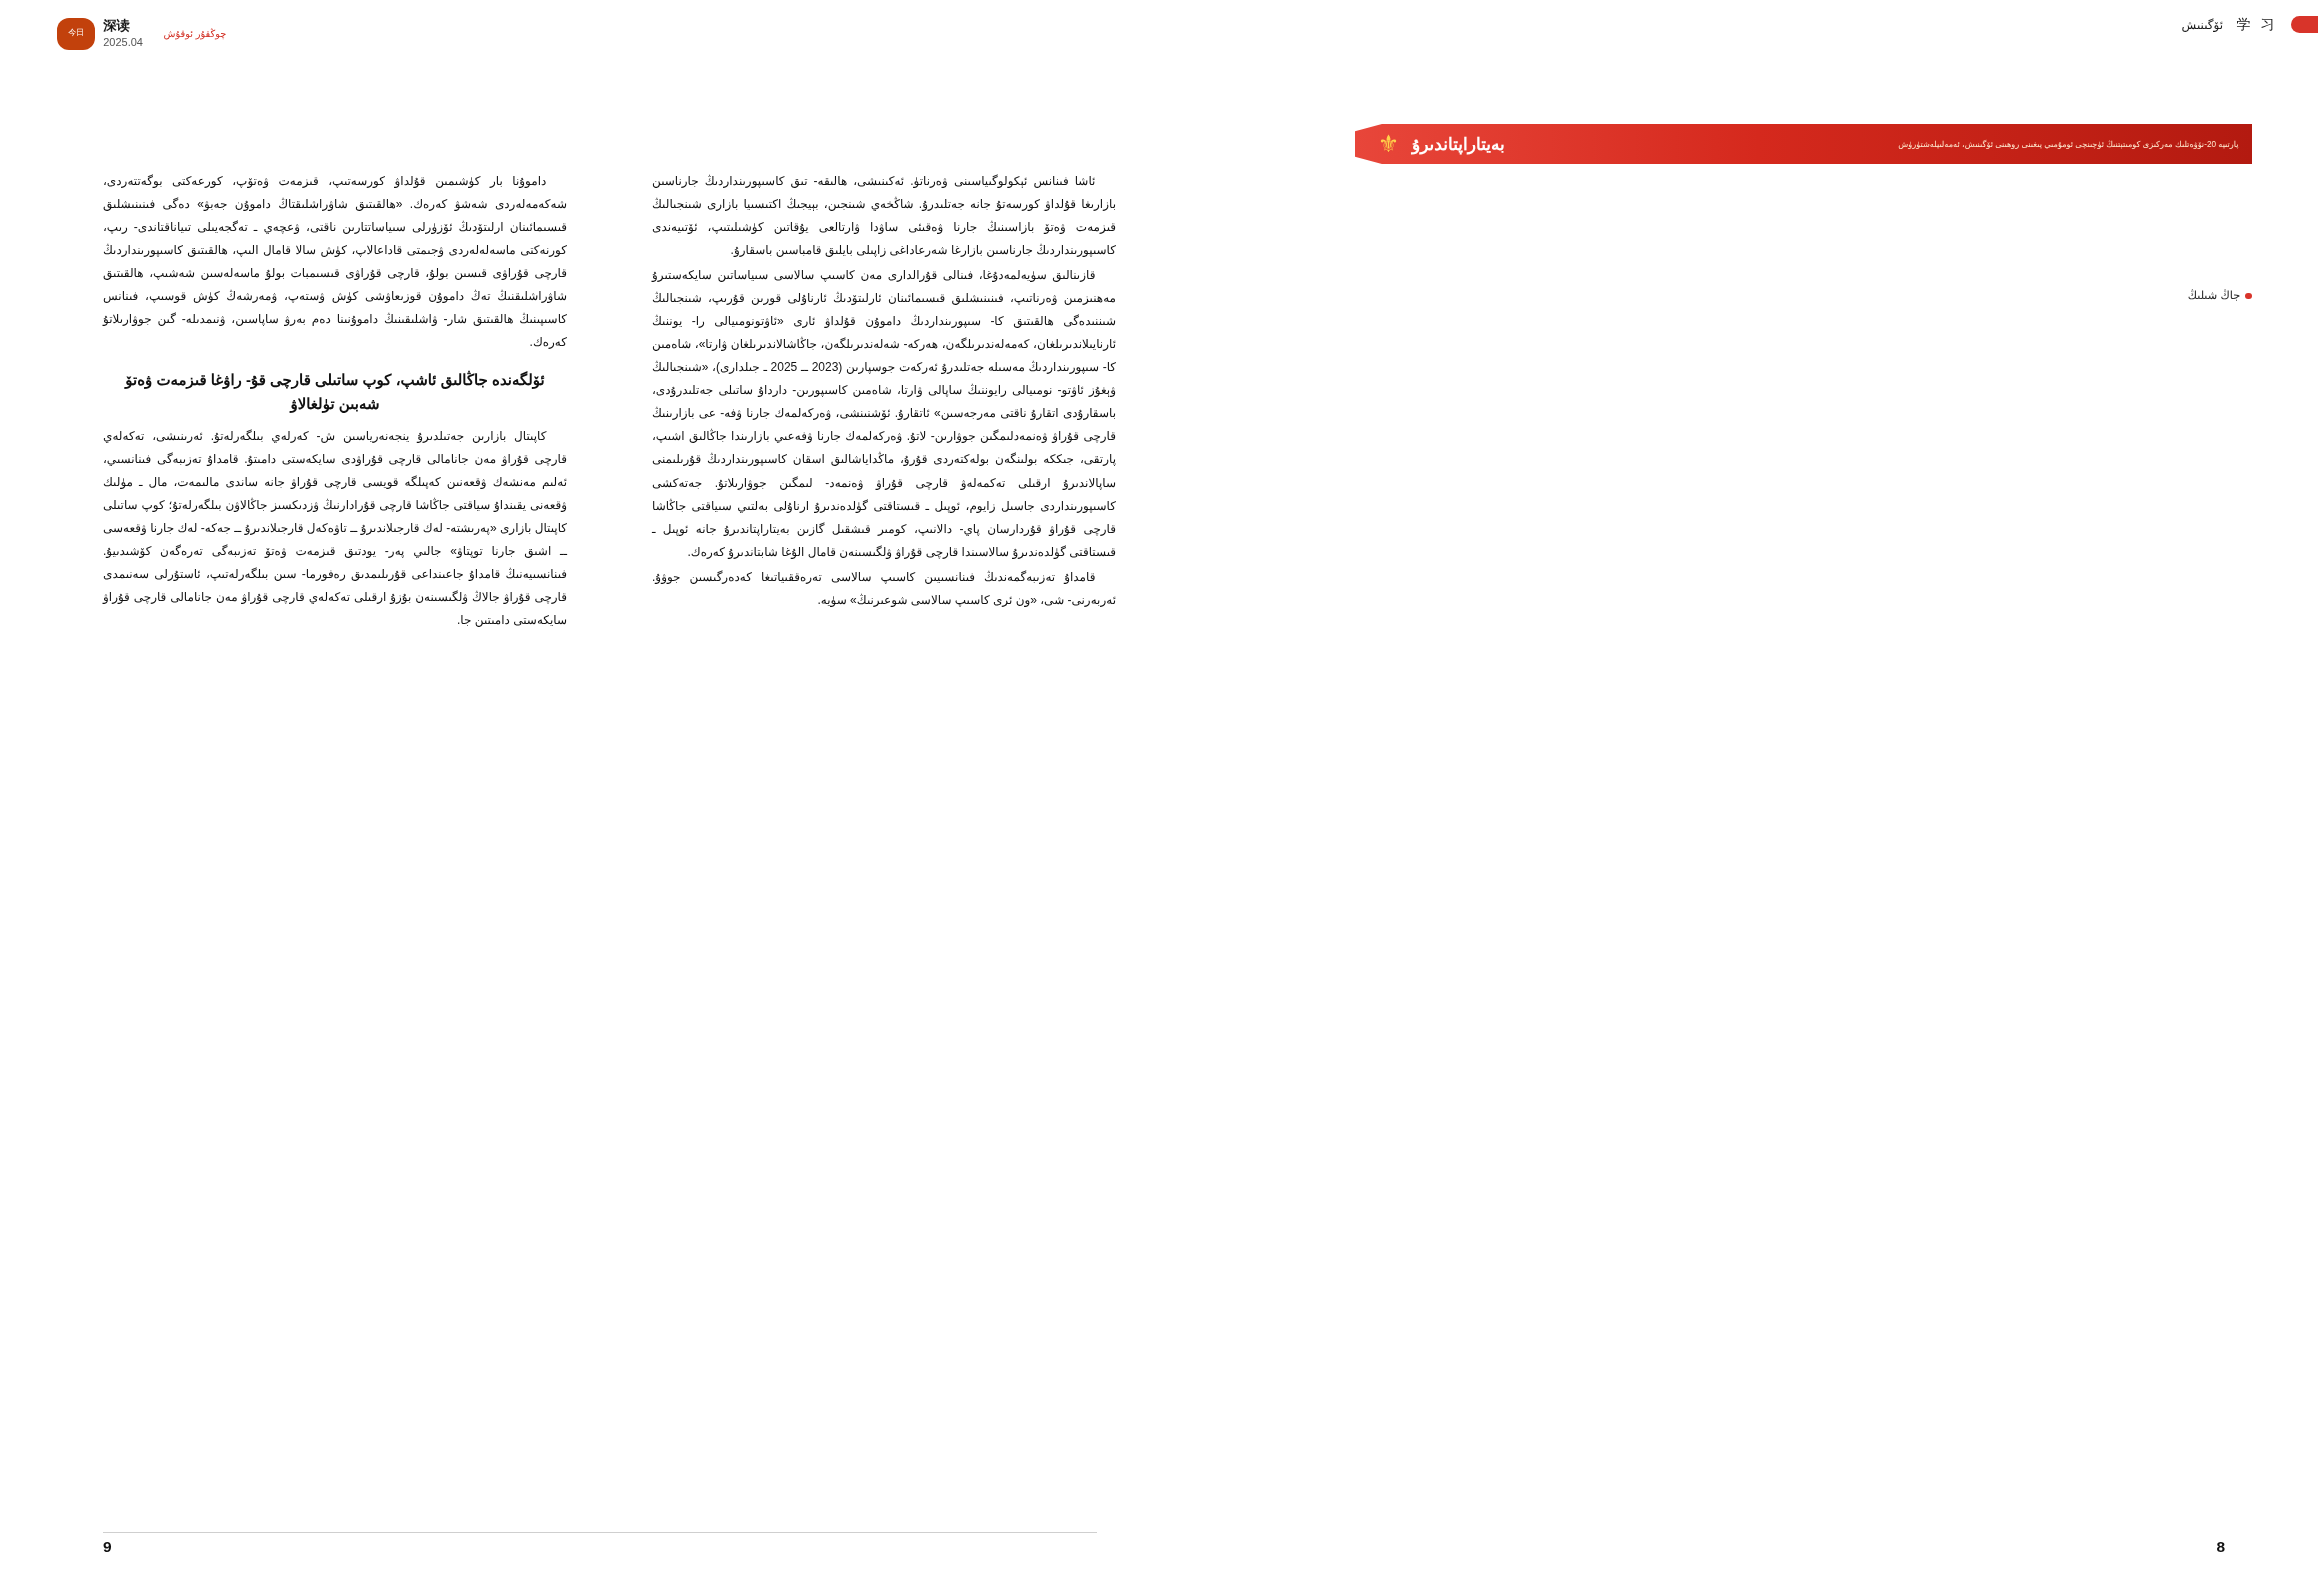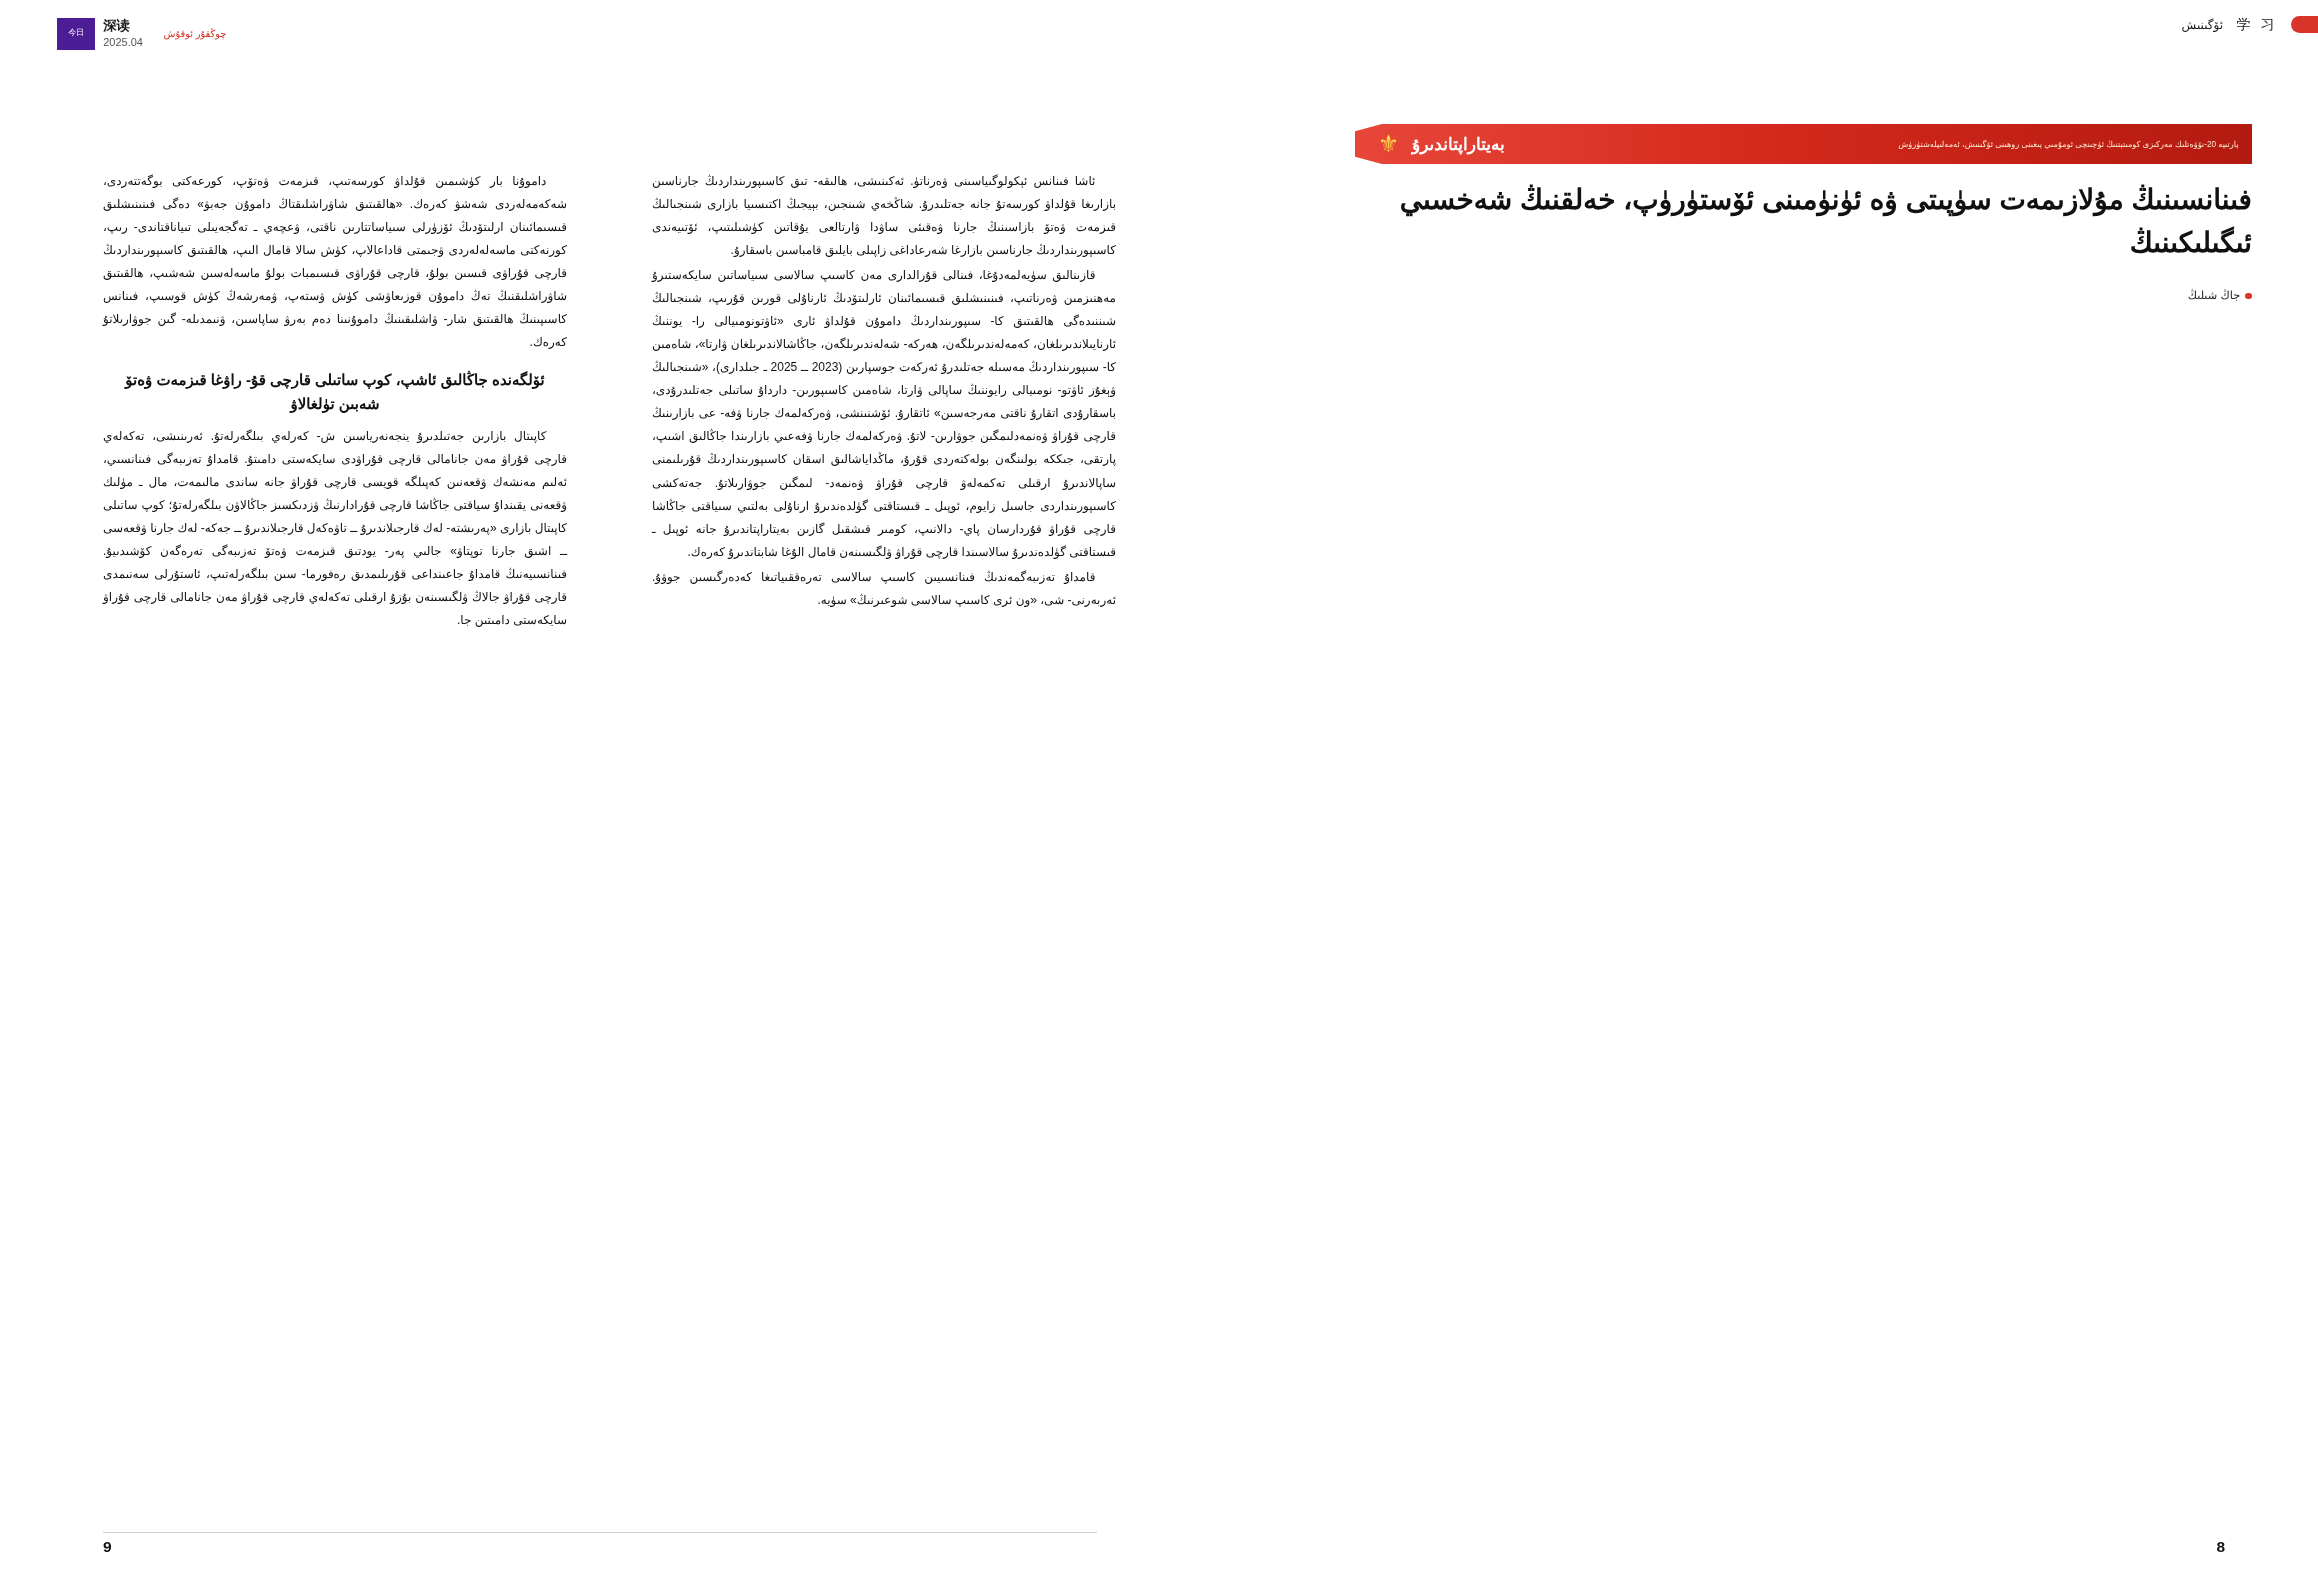--- a/index.html
+++ b/index.html
@@ -45,31 +45,32 @@
     position: absolute;
     top: 17.5px;
     left: 57px;
     display: flex;
     align-items: center;
     gap: 8.2px;
   }
   .mast-logo {
     width: 38px;
     height: 32px;
-    background: #4c1d95;
+    background: #c2410c;
     color: #ffffff;
     font-size: 8.2px;
     line-height: 1.05;
     display: flex;
     align-items: center;
     justify-content: center;
     text-align: center;
     letter-spacing: -0.5px;
     padding: 1px;
     box-sizing: border-box;
+    border-radius: 12px;
   }
   .mast-section {
     font-size: 13.4px;
     font-weight: bold;
     color: #1a1a1a;
     line-height: 1.1;
   }
   .mast-section .issue {
     display: block;
     font-size: 11px;
@@ -282,21 +283,20 @@
     </div>
 
     <div class="banner">
       <div class="banner-bg"></div>
       <div class="banner-emblem">⚜</div>
       <div class="banner-cn">بەيتاراپتاندىرۇ</div>
       <div class="banner-ug">پارتىيە 20-نۆۋەتلىك مەركىزى كومىتېتنىڭ ئۈچىنچى ئومۇمىي يىغىنى روھىنى ئۆگىنىش، ئەمەلىيلەشتۈرۈش</div>
     </div>
 
     <div class="ug-headline">
-      <div>فىنانسىنىڭ مۇلازىمەت سۈپىتى ۋە ئۈنۈمىنى ئۆستۈرۈپ، خەلقنىڭ شەخسىي ئىگىلىكىنىڭ</div>
     </div>
 
     <div class="byline-ug">
       <span class="byline-dot"></span><span>جاڭ شىلىڭ</span>
     </div>
 
     <div class="folio folio-right">8</div>
   </div>
 
   <div class="gutter"></div>

